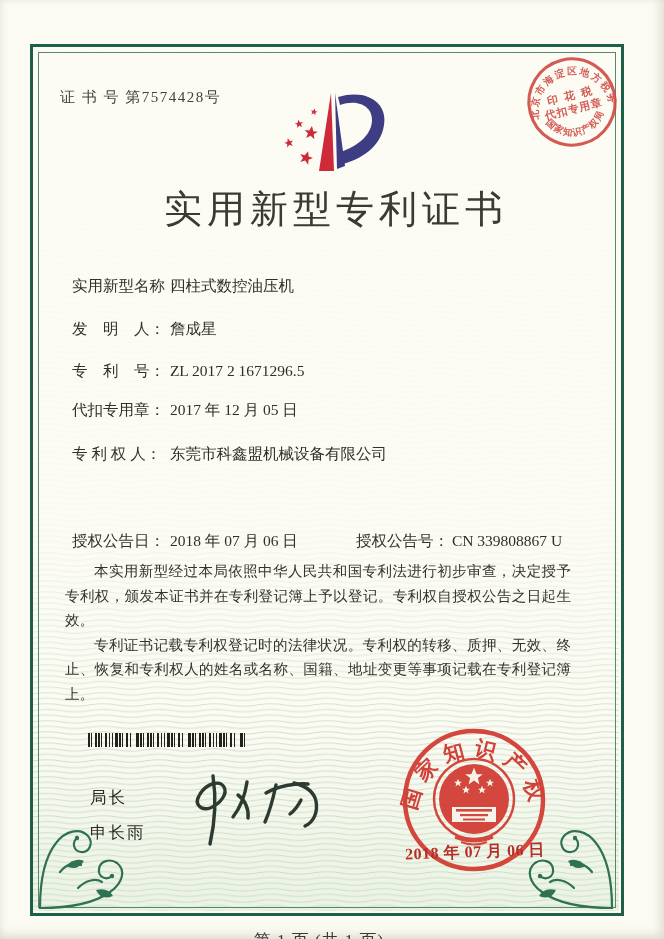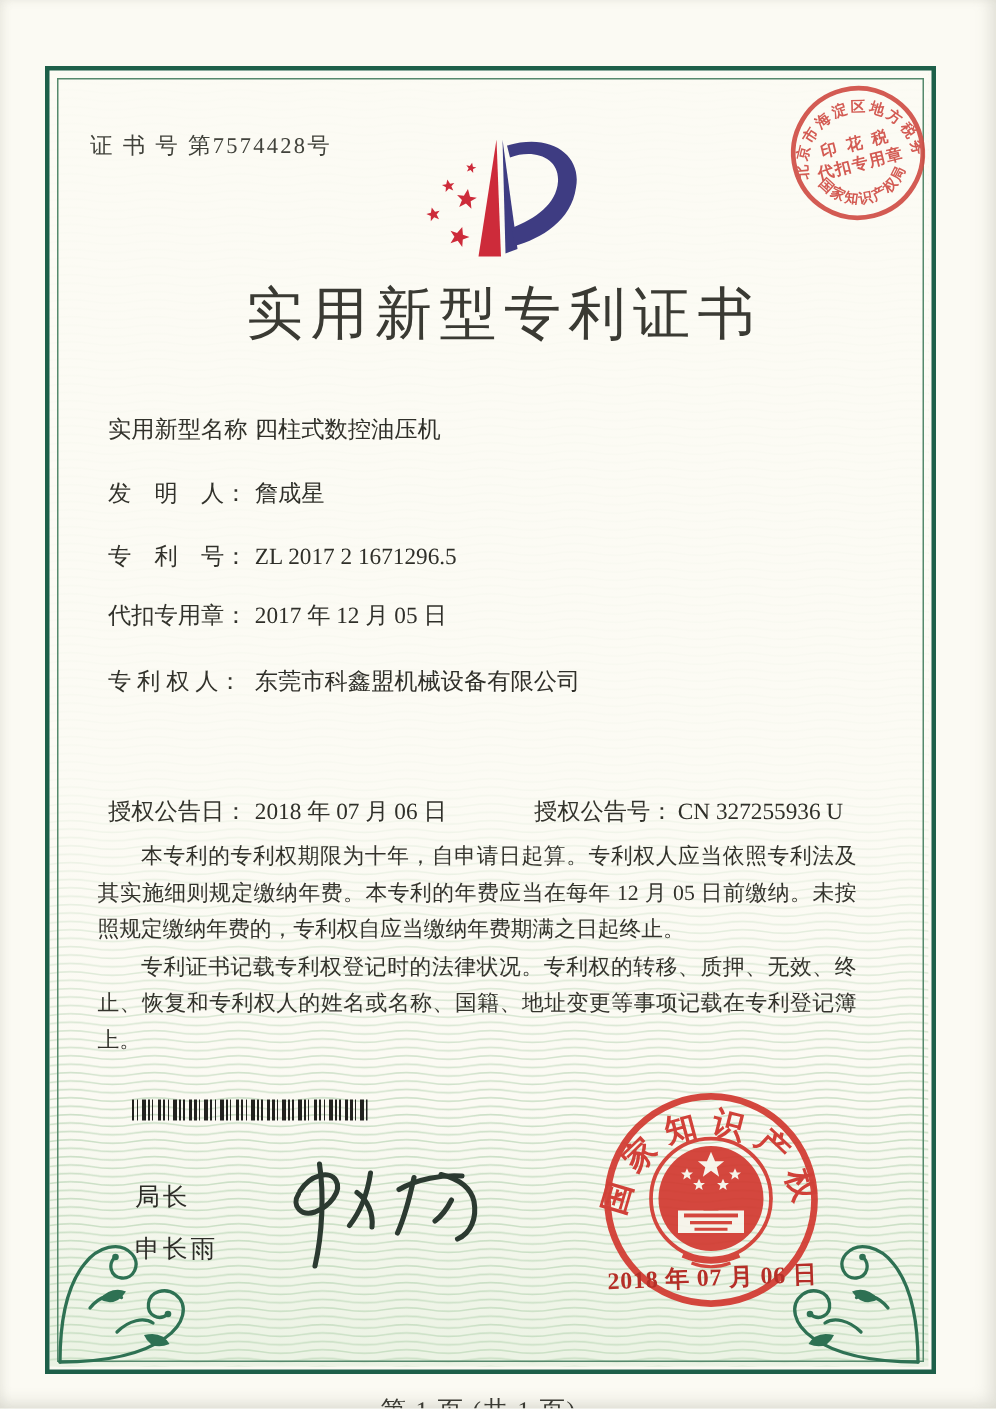--- a/index.html
+++ b/index.html
@@ -122,26 +122,26 @@
     </div>
     <div class="row" style="top:444px">
       <span class="lbl">专 利 权 人：</span>
       <span class="val">东莞市科鑫盟机械设备有限公司</span>
     </div>
     <div class="row" style="top:531px">
       <span class="lbl">授权公告日：</span>
       <span class="val">2018 年 07 月 06 日</span>
       <span class="pair2">
         <span class="lbl">授权公告号：</span>
-        <span class="val">CN 327255936 U</span>
+        <span class="val">CN 339808867 U</span>
       </span>
     </div>
 
     <div class="legal">
-      <p>本专利的专利权期限为十年，自申请日起算。专利权人应当依照专利法及其实施细则规定缴纳年费。本专利的年费应当在每年 12 月 05 日前缴纳。未按照规定缴纳年费的，专利权自应当缴纳年费期满之日起终止。</p>
+      <p>本实用新型经过本局依照中华人民共和国专利法进行初步审查，决定授予专利权，颁发本证书并在专利登记簿上予以登记。专利权自授权公告之日起生效。</p>
       <p>专利证书记载专利权登记时的法律状况。专利权的转移、质押、无效、终止、恢复和专利权人的姓名或名称、国籍、地址变更等事项记载在专利登记簿上。</p>
     </div>
 
     <div class="abs barcode"></div>
 
     <div class="abs signer" style="top:787px">局长</div>
     <div class="abs signer" style="top:822px">申长雨</div>
 
     <svg class="abs" style="left:180px;top:755px" width="150" height="95" viewBox="0 0 150 95">
       <g fill="none" stroke="#2c3a31" stroke-width="3.4" stroke-linecap="round">

